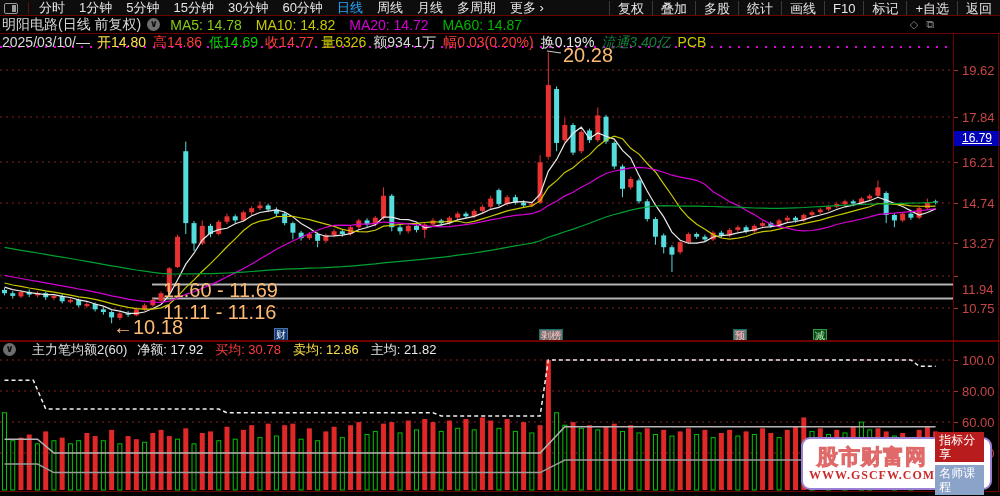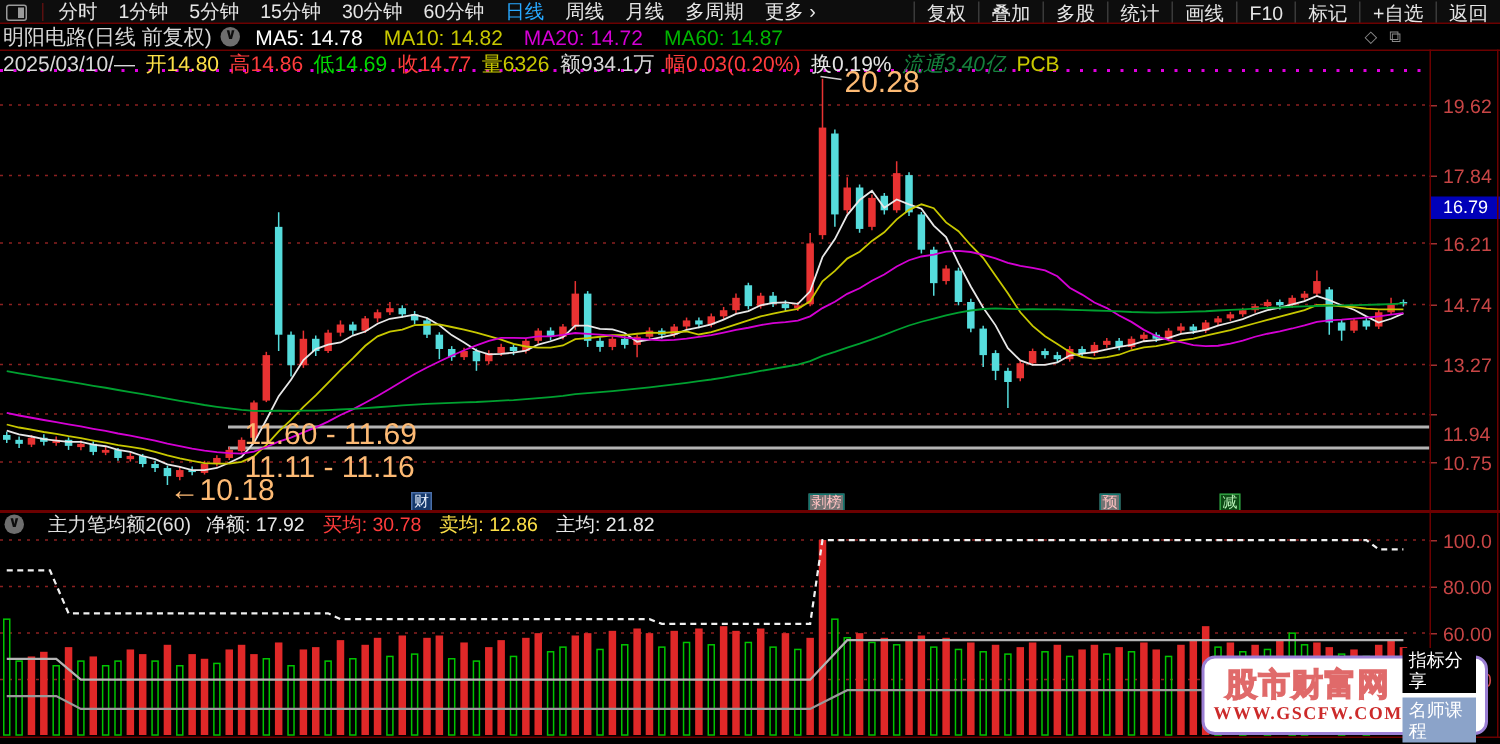--- a/index.html
+++ b/index.html
@@ -50,21 +50,21 @@
   .watermark{position:absolute;left:801px;top:437px;width:191px;height:53px;background:#fff;
     border:2px solid #9b7fd4;border-radius:9px;z-index:20;display:flex;align-items:center;
     justify-content:space-between;padding:2px 6px;box-sizing:border-box;}
   .wm-left{display:flex;flex-direction:column;align-items:center;}
   .wm-name{font-size:21px;font-weight:bold;color:#ef8585;letter-spacing:1px;line-height:23px;
     -webkit-text-stroke:1px #e06a6a;}
   .wm-url{font-family:"Liberation Serif","DejaVu Serif",serif;font-size:12px;font-weight:bold;
     color:#cc2a2a;letter-spacing:1px;}
   .wm-right{display:flex;flex-direction:column;gap:3px;}
   .wm-tag{font-size:12px;color:#fff;padding:1px 4px;line-height:14px;}
-  .wm-tag.t1{background:#000000;}
+  .wm-tag.t1{background:#b91c1c;}
   .wm-tag.t2{background:#8ba3c9;}
 </style>
 </head>
 <body>
 
 <div class="screen">
 
   <div class="topbar">
     <span class="win-icon"></span>
     <span class="menu-sep"></span>
@@ -92,21 +92,21 @@
         <span class="tb-btn">+自选</span>
         <span class="tb-btn">返回</span>
       </div>
   </div>
   <div class="hline" style="top:15px"></div>
 
   <div class="titlebar">
     <span class="stock-title">明阳电路(日线 前复权)</span>
     <span class="circle-chev">∨</span>
     <div class="ma-labels" id="ma-labels">
-        <span style="color: #ffffff;">MA5: 14.78</span>
+        <span style="color: #84cc16;">MA5: 14.78</span>
         <span style="color: rgb(200, 200, 0);">MA10: 14.82</span>
         <span style="color: rgb(212, 0, 212);">MA20: 14.72</span>
         <span style="color: rgb(0, 180, 0);">MA60: 14.87</span>
       </div>
     <div class="title-icons" id="title-icons">
         <span>◇</span>
         <span>⧉</span>
       </div>
   </div>
   <div class="hline" style="top:33px"></div>
@@ -390,21 +390,21 @@
       <div class="vline" style="left: 953px; top: 162px; width: 5px; height: 1px; background: rgb(160, 48, 48);"></div>
       <div class="axis-label" style="top: 196px;">14.74</div>
       <div class="vline" style="left: 953px; top: 203px; width: 5px; height: 1px; background: rgb(160, 48, 48);"></div>
       <div class="axis-label" style="top: 236px;">13.27</div>
       <div class="vline" style="left: 953px; top: 243px; width: 5px; height: 1px; background: rgb(160, 48, 48);"></div>
       <div class="axis-label" style="top: 282px;">11.94</div>
       <div class="vline" style="left: 953px; top: 276px; width: 5px; height: 1px; background: rgb(160, 48, 48);"></div>
       <div class="axis-label" style="top: 301px;">10.75</div>
       <div class="vline" style="left: 953px; top: 308px; width: 5px; height: 1px; background: rgb(160, 48, 48);"></div>
     </div>
-  <div class="price-tag" id="price-tag" style="top: 131px;">16.79</div>
+  <div class="price-tag" id="price-tag" style="top: 131px; text-decoration: underline;">16.79</div>
 
   <div class="hline" style="top:340px;height:2px"></div>
 
   <div class="subheader">
     <span class="circle-chev" style="margin-left:3px">∨</span>
     <span>主力笔均额2(60)</span>
     <span id="sub-fields" style="display:flex;gap:12px">
         <span style="color: rgb(232, 232, 232);">净额: 17.92</span>
         <span style="color: rgb(255, 60, 60);">买均: 30.78</span>
         <span style="color: #fde047;">卖均: 12.86</span>

